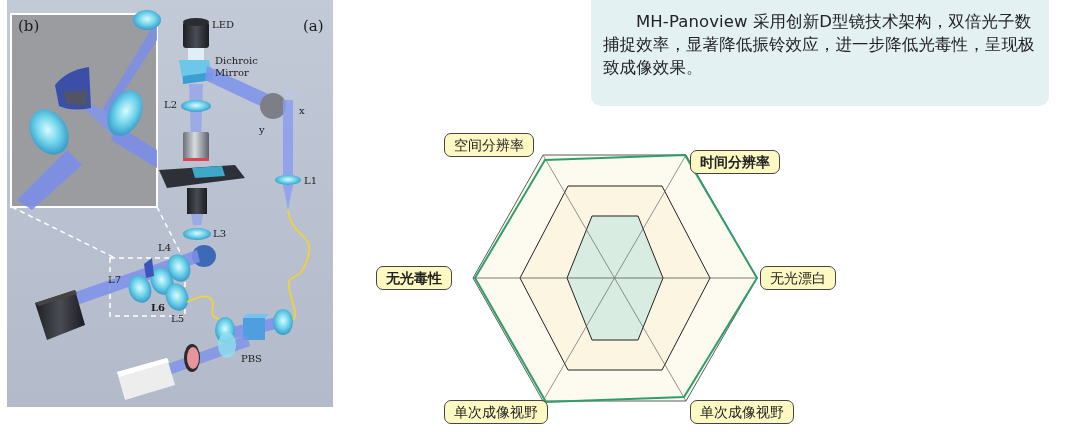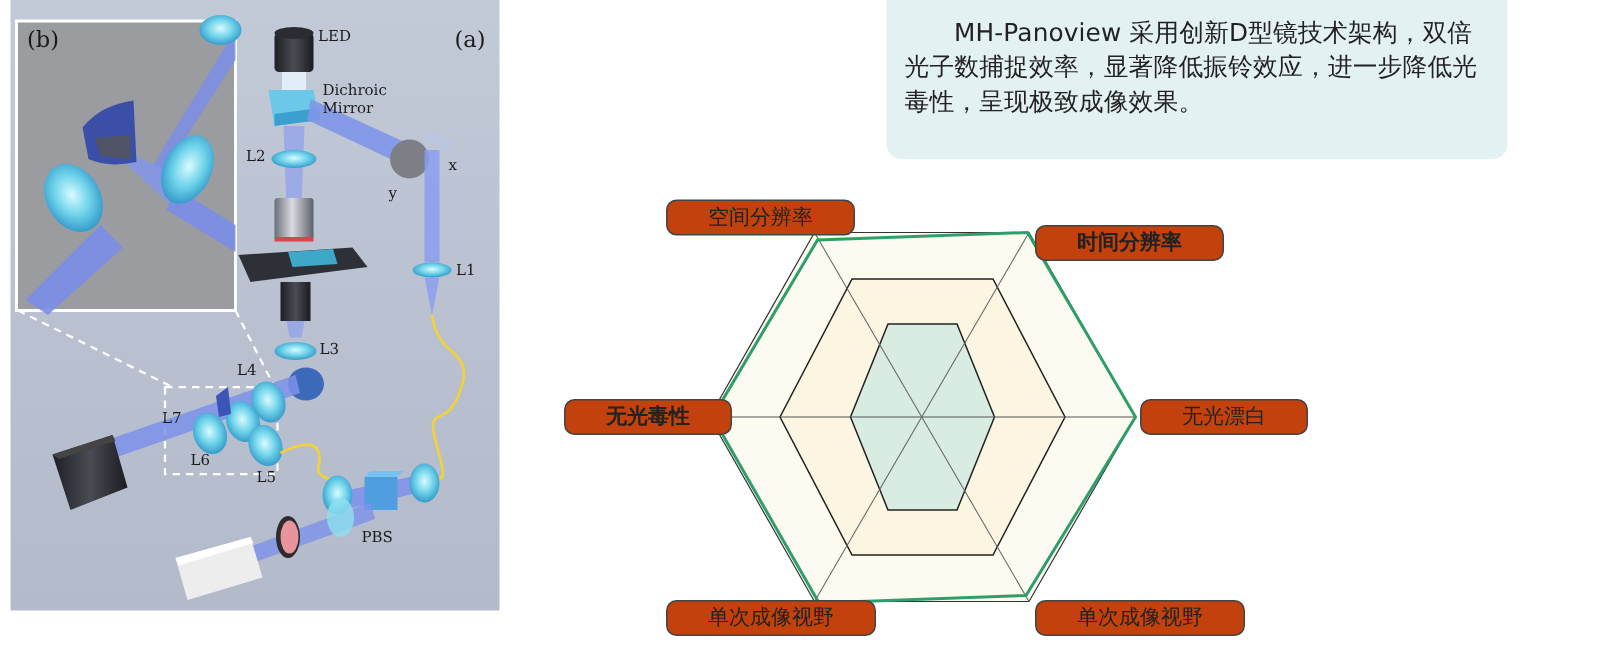--- a/index.html
+++ b/index.html
@@ -13,36 +13,36 @@
     background: linear-gradient(180deg, #c2c9d7 0%, #b9c1d0 55%, #b3bbcb 100%);
     overflow: hidden;
   }
   .figure-panel svg { position: absolute; left: 0; top: 0; }
   .fig-label {
     position: absolute; font-family: "DejaVu Serif", "Liberation Serif", serif;
     color: #1a1a1a; font-size: 10px; line-height: 1; white-space: nowrap;
   }
   .fig-label.big { font-size: 15px; }
   .desc-box {
-    position: absolute; left: 591px; top: 0; width: 414px; height: 106px;
+    position: absolute; left: 591px; top: 0; width: 458px; height: 106px;
     background: #e3f1f3; border-radius: 0 0 10px 10px;
     box-sizing: border-box; padding: 10px 12px 0 12px;
   }
   .desc-text {
     font-family: "DejaVu Sans", "Liberation Sans", sans-serif;
     font-size: 16.5px; line-height: 23px; color: #222; text-indent: 2em;
     letter-spacing: 0.1px;
   }
   .radar {
     position: absolute; left: 360px; top: 120px;
   }
   .axis-label {
     position: absolute; height: 24px; box-sizing: border-box;
-    border: 1px solid #444; border-radius: 7px; background: #c2410c;
-    font-size: 14px; line-height: 22px; color: #222; padding: 0 27px;
+    border: 1px solid #444; border-radius: 7px; background: #fef9c3;
+    font-size: 14px; line-height: 22px; color: #222; padding: 0 9px;
     white-space: nowrap;
   }
 </style>
 </head>
 <body>
 
 <div class="figure-panel">
   <svg width="326" height="407" viewBox="0 0 326 407">
     <defs>
       <linearGradient id="beam" x1="0" y1="0" x2="1" y2="0">
@@ -152,21 +152,21 @@
   <span class="fig-label" style="left:205px; top:20px;">LED</span>
   <span class="fig-label" style="left:208px; top:56px;">Dichroic</span>
   <span class="fig-label" style="left:208px; top:68px;">Mirror</span>
   <span class="fig-label" style="left:157px; top:100px;">L2</span>
   <span class="fig-label" style="left:292px; top:106px;">x</span>
   <span class="fig-label" style="left:252px; top:125px;">y</span>
   <span class="fig-label" style="left:297px; top:176px;text-align:right;">L1</span>
   <span class="fig-label" style="left:206px; top:229px;">L3</span>
   <span class="fig-label" style="left:151px; top:243px;">L4</span>
   <span class="fig-label" style="left:101px; top:275px;">L7</span>
-  <span class="fig-label" style="left:120px; top:303px;">L6</span>
+  <span class="fig-label" style="left:144px; top:303px;font-weight:bold;">L6</span>
   <span class="fig-label" style="left:164px; top:314px;">L5</span>
   <span class="fig-label" style="left:234px; top:354px;">PBS</span>
 </div>
 
 <div class="desc-box">
   <div class="desc-text">MH-Panoview 采用创新D型镜技术架构，双倍光子数捕捉效率，显著降低振铃效应，进一步降低光毒性，呈现极致成像效果。</div>
 </div>
 
 <div class="radar">
   <svg width="520" height="300" viewBox="360 120 520 300">

